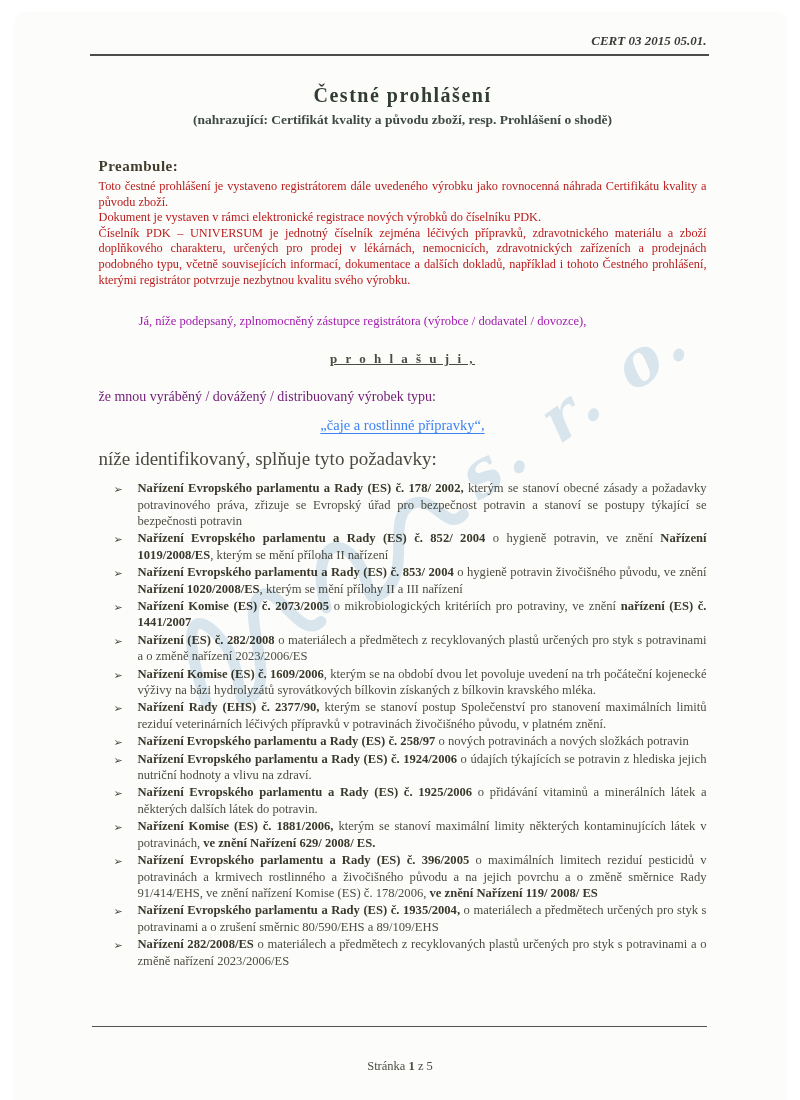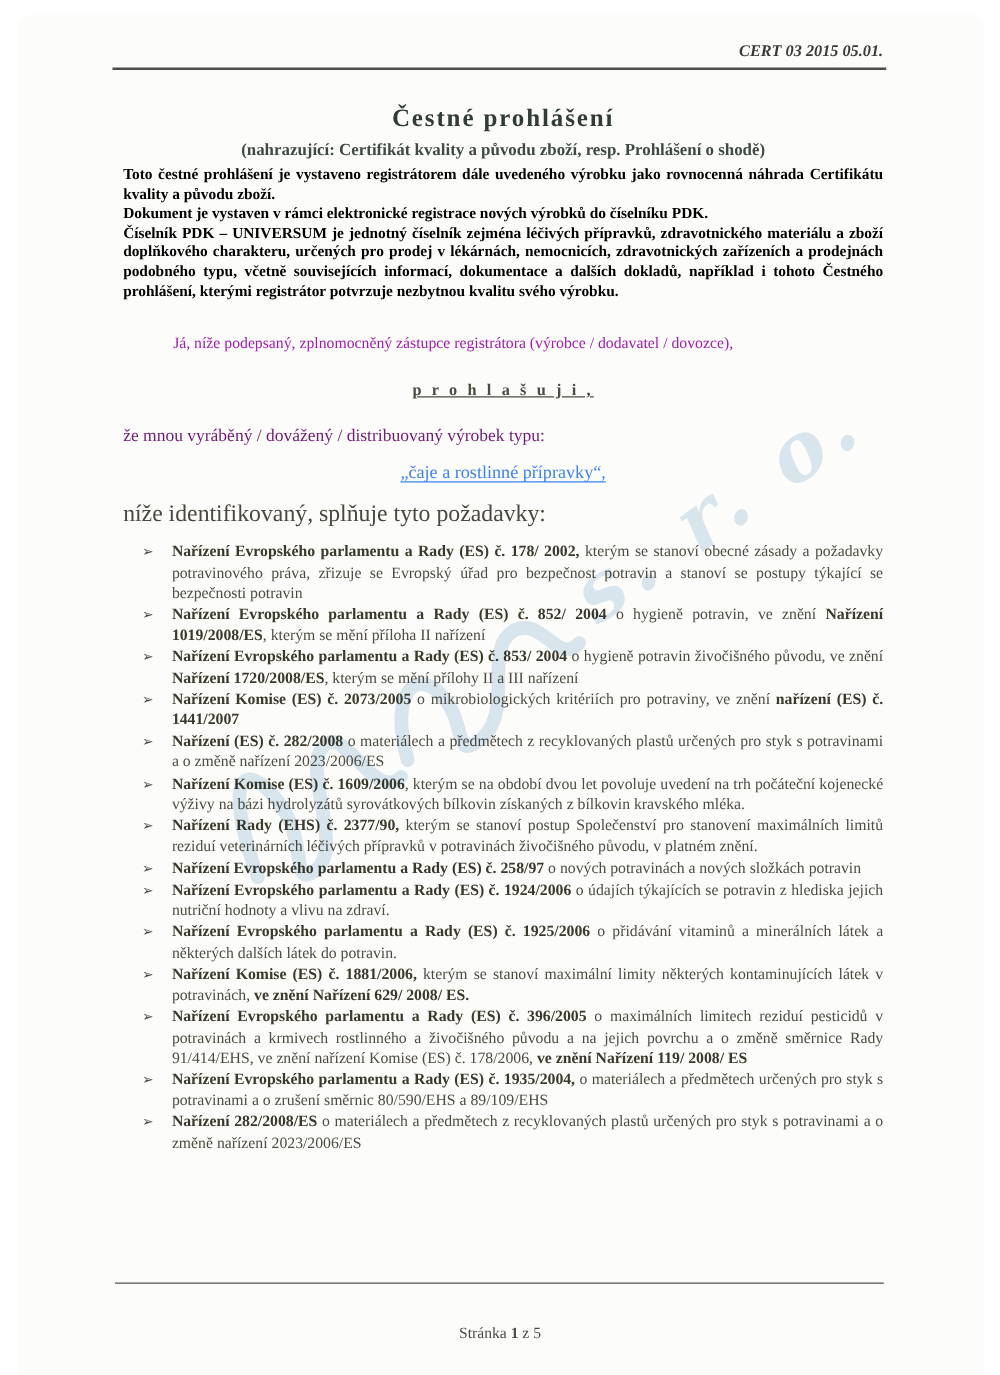--- a/index.html
+++ b/index.html
@@ -57,22 +57,22 @@
     margin-top: 30px;
     font-size: 15px;
     font-weight: bold;
     letter-spacing: 0.5px;
     color: #403d2c;
   }
   .preamble { margin-top: 4px; }
   .preamble p {
     margin: 0;
     font-size: 12.3px;
-    font-weight: bold;
-    color: #000000;
+    font-weight: normal;
+    color: #b91c1c;
     line-height: 15.6px;
     text-align: justify;
   }
   .decl-intro {
     margin-top: 26px;
     margin-left: 40px;
     font-size: 12.6px;
     color: #a21caf;
   }
   .decl-verb {
@@ -181,20 +181,21 @@
   <div class="doc-code">CERT 03 2015 05.01.</div>
   <div class="top-rule"></div>
 
   <div class="content">
 
     <div class="title-block">
       <div class="title">Čestné prohlášení</div>
       <div class="subtitle">(nahrazující: Certifikát kvality a původu zboží, resp. Prohlášení o shodě)</div>
     </div>
 
+    <div class="preambule-heading">Preambule:</div>
 
     <div class="preamble">
         <p>Toto čestné prohlášení je vystaveno registrátorem dále uvedeného výrobku jako rovnocenná náhrada Certifikátu kvality a původu zboží.</p>
         <p>Dokument je vystaven v rámci elektronické registrace nových výrobků do číselníku PDK.</p>
         <p>Číselník PDK – UNIVERSUM je jednotný číselník zejména léčivých přípravků, zdravotnického materiálu a zboží doplňkového charakteru, určených pro prodej v lékárnách, nemocnicích, zdravotnických zařízeních a prodejnách podobného typu, včetně souvisejících informací, dokumentace a dalších dokladů, například i tohoto Čestného prohlášení, kterými registrátor potvrzuje nezbytnou kvalitu svého výrobku.</p>
       </div>
 
     <div class="decl-intro">Já, níže podepsaný, zplnomocněný zástupce registrátora (výrobce / dodavatel / dovozce),</div>
 
     <div class="decl-verb">p r o h l a š u j i ,</div>
@@ -203,21 +204,21 @@
 
     <div class="product-type">
       <span>„čaje a rostlinné přípravky“,</span>
     </div>
 
     <div class="req-lead">níže identifikovaný, splňuje tyto požadavky:</div>
 
     <ul class="requirements">
         <li><span class="bullet">➢</span><span class="b">Nařízení Evropského parlamentu a Rady (ES) č. 178/ 2002,</span><span class="r"> kterým se stanoví obecné zásady a požadavky potravinového práva, zřizuje se Evropský úřad pro bezpečnost potravin a stanoví se postupy týkající se bezpečnosti potravin</span></li>
         <li><span class="bullet">➢</span><span class="b">Nařízení Evropského parlamentu a Rady (ES) č. 852/ 2004</span><span class="r"> o hygieně potravin, ve znění </span><span class="b">Nařízení 1019/2008/ES</span><span class="r">, kterým se mění příloha II nařízení</span></li>
-        <li><span class="bullet">➢</span><span class="b">Nařízení Evropského parlamentu a Rady (ES) č. 853/ 2004</span><span class="r"> o hygieně potravin živočišného původu, ve znění </span><span class="b">Nařízení 1720/2008/ES</span><span class="r">, kterým se mění přílohy II a III nařízení</span></li>
+        <li><span class="bullet">➢</span><span class="b">Nařízení Evropského parlamentu a Rady (ES) č. 853/ 2004</span><span class="r"> o hygieně potravin živočišného původu, ve znění </span><span class="b">Nařízení 1020/2008/ES</span><span class="r">, kterým se mění přílohy II a III nařízení</span></li>
         <li><span class="bullet">➢</span><span class="b">Nařízení Komise (ES) č. 2073/2005</span><span class="r"> o mikrobiologických kritériích pro potraviny, ve znění </span><span class="b">nařízení (ES) č. 1441/2007</span></li>
         <li><span class="bullet">➢</span><span class="b">Nařízení (ES) č. 282/2008</span><span class="r"> o materiálech a předmětech z recyklovaných plastů určených pro styk s potravinami a o změně nařízení 2023/2006/ES</span></li>
         <li><span class="bullet">➢</span><span class="b">Nařízení Komise (ES) č. 1609/2006</span><span class="r">, kterým se na období dvou let povoluje uvedení na trh počáteční kojenecké výživy na bázi hydrolyzátů syrovátkových bílkovin získaných z bílkovin kravského mléka.</span></li>
         <li><span class="bullet">➢</span><span class="b">Nařízení Rady (EHS) č. 2377/90,</span><span class="r"> kterým se stanoví postup Společenství pro stanovení maximálních limitů reziduí veterinárních léčivých přípravků v potravinách živočišného původu, v platném znění.</span></li>
         <li><span class="bullet">➢</span><span class="b">Nařízení Evropského parlamentu a Rady (ES) č. 258/97</span><span class="r"> o nových potravinách a nových složkách potravin</span></li>
         <li><span class="bullet">➢</span><span class="b">Nařízení Evropského parlamentu a Rady (ES) č. 1924/2006</span><span class="r"> o údajích týkajících se potravin z hlediska jejich nutriční hodnoty a vlivu na zdraví.</span></li>
         <li><span class="bullet">➢</span><span class="b">Nařízení Evropského parlamentu a Rady (ES) č. 1925/2006</span><span class="r"> o přidávání vitaminů a minerálních látek a některých dalších látek do potravin.</span></li>
         <li><span class="bullet">➢</span><span class="b">Nařízení Komise (ES) č. 1881/2006,</span><span class="r"> kterým se stanoví maximální limity některých kontaminujících látek v potravinách, </span><span class="b">ve znění Nařízení 629/ 2008/ ES.</span></li>
         <li><span class="bullet">➢</span><span class="b">Nařízení Evropského parlamentu a Rady (ES) č. 396/2005</span><span class="r"> o maximálních limitech reziduí pesticidů v potravinách a krmivech rostlinného a živočišného původu a na jejich povrchu a o změně směrnice Rady 91/414/EHS, ve znění nařízení Komise (ES) č. 178/2006, </span><span class="b">ve znění Nařízení 119/ 2008/ ES</span></li>
         <li><span class="bullet">➢</span><span class="b">Nařízení Evropského parlamentu a Rady (ES) č. 1935/2004,</span><span class="r"> o materiálech a předmětech určených pro styk s potravinami a o zrušení směrnic 80/590/EHS a 89/109/EHS</span></li>

